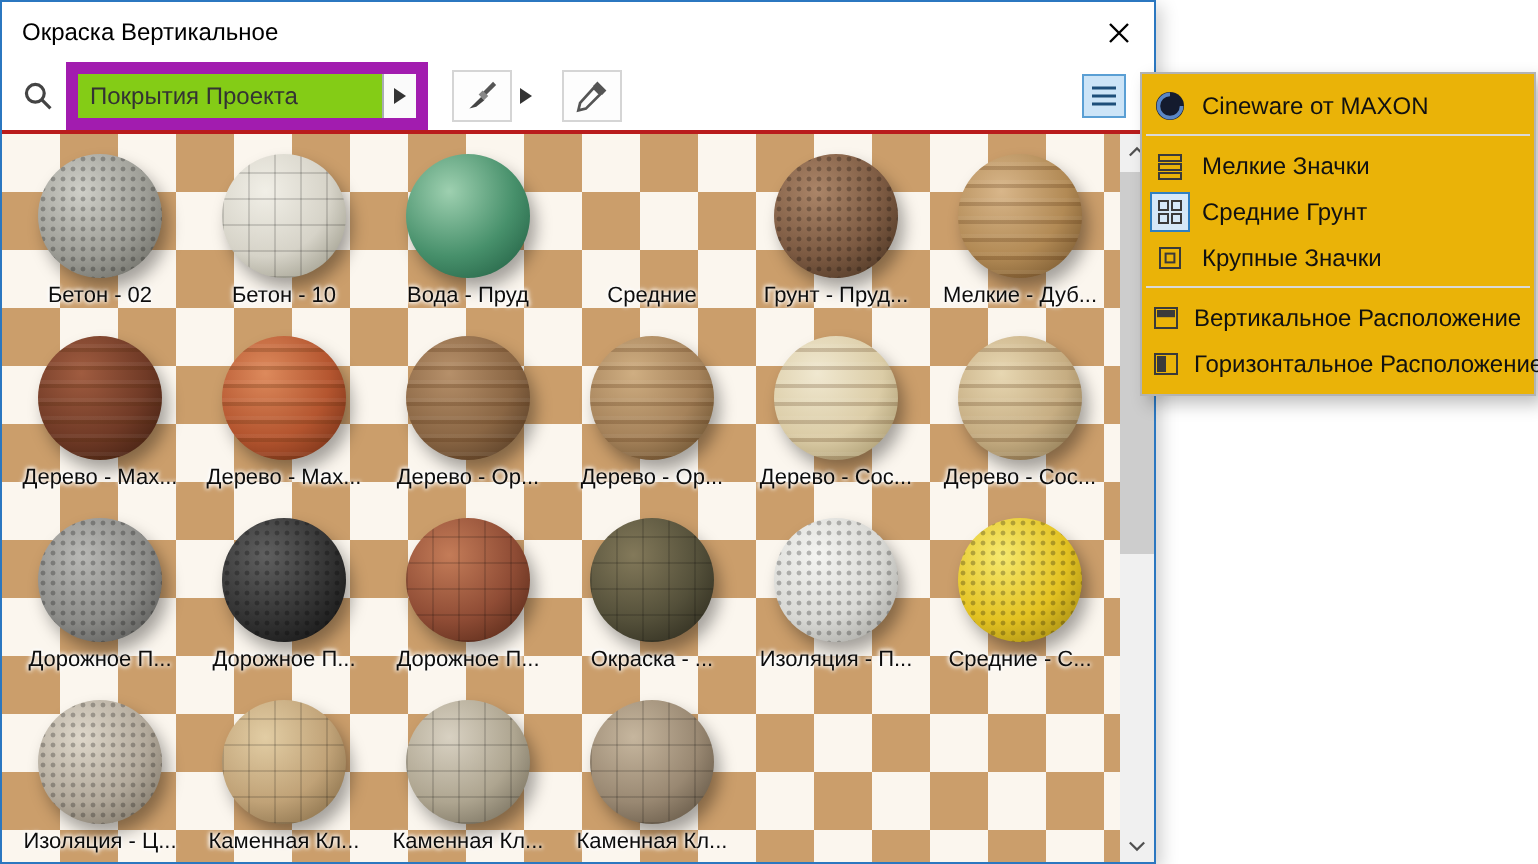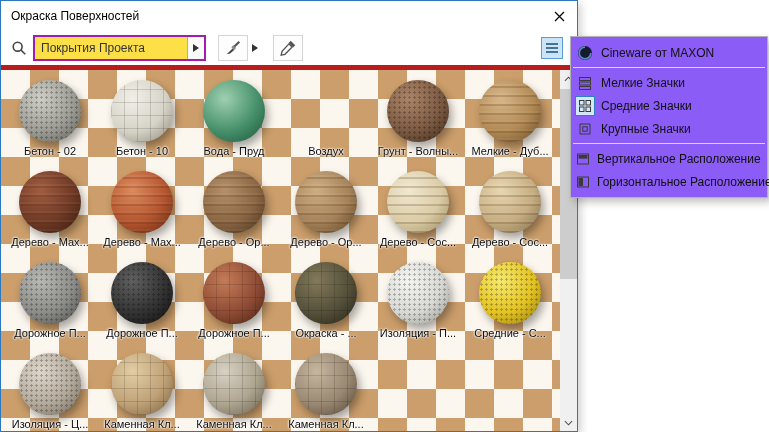--- a/index.html
+++ b/index.html
@@ -14,72 +14,72 @@
     position:absolute;left:0;top:0;width:578px;height:432px;
     background:#fff;border:1px solid #2b77c0;box-sizing:border-box;
     display:flex;flex-direction:column;
     box-shadow:3px 3px 8px rgba(0,0,0,.18);
   }
   .titlebar{height:30px;flex:0 0 30px;display:flex;align-items:center;background:#fff;}
   .title-text{font-size:12px;color:#000;padding-left:10px;}
   .close-btn{margin-left:auto;width:36px;height:30px;display:flex;align-items:center;justify-content:center;cursor:default;}
   .toolbar{height:34px;flex:0 0 34px;display:flex;align-items:center;background:#fff;padding:0 8px;}
   .tb-icon{width:20px;height:20px;display:flex;align-items:center;justify-content:center;}
-  .combo{display:flex;height:22px;margin-left:4px;border:2px solid #a21caf;background:#fde047;}
+  .combo{display:flex;height:22px;margin-left:4px;border:6px solid #a21caf;background:#84cc16;}
   .combo input{
     border:0;outline:0;width:140px;font-size:12px;color:#333;padding:0 6px;
     font-family:"Liberation Sans",sans-serif;background:transparent;
   }
   .combo-arrow{width:16px;display:flex;align-items:center;justify-content:center;border-left:1px solid #a9adb3;background:#fafafa;}
   .tool-btn{width:28px;height:24px;display:flex;align-items:center;justify-content:center;border:1px solid #d5d5d5;background:#fdfdfd;margin-left:12px;}
   .mini-arrow{width:12px;height:24px;display:flex;align-items:center;justify-content:center;margin-left:1px;}
   .settings-btn{
     margin-left:auto;margin-right:6px;width:20px;height:20px;
     display:flex;align-items:center;justify-content:center;
     background:#cce4f7;border:1px solid #5a9fd4;
   }
   
-  .content{flex:1;display:flex;min-height:0;border-top:5px solid #b91c1c;}
+  .content{flex:1;display:flex;min-height:0;border-top:2px solid #b91c1c;}
   .grid-area{
     flex:1;min-width:0;overflow:hidden;
     display:grid;grid-template-columns:repeat(6,92px);grid-auto-rows:91px;
     padding:6px 0 0 3px;box-sizing:border-box;justify-content:start;align-content:start;
   }
   .cell{width:92px;height:91px;display:flex;flex-direction:column;align-items:center;padding-top:4px;box-sizing:border-box;}
   .sphere{width:62px;height:62px;border-radius:50%;filter:drop-shadow(3px 5px 4px rgba(0,0,0,.35));}
   .sphere.transparent{background:none;filter:none;}
   .cell-label{
     margin-top:3px;font-size:11px;color:#0d0d0d;white-space:nowrap;
     text-shadow:0 0 2px #fff,0 0 2px #fff,0 0 3px #fff;
   }
   
   .scrollbar{flex:0 0 17px;background:#f0f0f0;display:flex;flex-direction:column;align-items:center;}
   .scroll-arrow{width:17px;height:17px;display:flex;align-items:center;justify-content:center;}
   .scroll-track{flex:1;width:17px;position:relative;}
   .scroll-thumb{position:absolute;left:0;top:2px;width:17px;height:58%;background:#cdcdcd;}
   
   .context-menu{
     position:absolute;left:570px;top:36px;width:198px;z-index:50;
-    background:#8b5cf6;border:1px solid #b3b3b3;box-sizing:border-box;
+    background:#eab308;border:1px solid #b3b3b3;box-sizing:border-box;
     padding:4px 0;box-shadow:4px 4px 8px rgba(0,0,0,.25);
   }
   .menu-item{height:23px;display:flex;align-items:center;padding:0 8px 0 4px;font-size:12px;color:#111;}
   .menu-icon{width:20px;height:20px;display:flex;align-items:center;justify-content:center;margin-right:6px;box-sizing:border-box;}
   .menu-item.selected .menu-icon{background:#d5e8f8;border:1px solid #2f7fc1;}
   .menu-label{white-space:nowrap;}
   .menu-sep{height:1px;background:#d9d9d9;margin:3px 2px;}
   svg{display:block;}
 </style>
 </head>
 <body>
 
 <div class="dialog">
 
   <div class="titlebar">
-    <span class="title-text">Окраска Поверхностей</span>
+    <span class="title-text">Окраска Вертикальное</span>
     <div class="close-btn">
       <span>
         <svg width="11" height="11" viewBox="0 0 11 11">
             <path d="M1 1l9 9M10 1l-9 9" stroke="#000" stroke-width="1.2"></path>
           </svg>
       </span>
     </div>
   </div>
 
   <div class="toolbar">
@@ -141,25 +141,25 @@
         <div class="cell">
           <div class="sphere" style="background-image: repeating-linear-gradient(0deg, rgba(0, 0, 0, 0.14) 0px, rgba(0, 0, 0, 0.14) 1px, rgba(0, 0, 0, 0) 1px, rgba(0, 0, 0, 0) 13px), repeating-linear-gradient(90deg, rgba(0, 0, 0, 0.14) 0px, rgba(0, 0, 0, 0.14) 1px, rgba(0, 0, 0, 0) 1px, rgba(0, 0, 0, 0) 13px), radial-gradient(circle at 35% 30%, rgb(241, 239, 231), rgb(214, 211, 200) 55%, rgb(146, 144, 127) 96%); background-size: auto, auto, auto;"></div>
           <div class="cell-label">Бетон - 10</div>
         </div>
         <div class="cell">
           <div class="sphere" style="background-image: radial-gradient(circle at 35% 30%, rgb(158, 208, 176), rgb(71, 144, 107) 55%, rgb(30, 90, 63) 96%); background-size: auto;"></div>
           <div class="cell-label">Вода - Пруд</div>
         </div>
         <div class="cell">
           <div class="sphere transparent"></div>
-          <div class="cell-label">Воздух</div>
+          <div class="cell-label">Средние</div>
         </div>
         <div class="cell">
           <div class="sphere" style="background-image: radial-gradient(rgba(0, 0, 0, 0.25) 1px, rgba(0, 0, 0, 0) 1.4px), radial-gradient(circle at 35% 30%, rgb(171, 133, 104), rgb(124, 90, 66) 55%, rgb(69, 48, 31) 96%); background-size: 5px 5px, auto;"></div>
-          <div class="cell-label">Грунт - Волны...</div>
+          <div class="cell-label">Грунт - Пруд...</div>
         </div>
         <div class="cell">
           <div class="sphere" style="background-image: repeating-linear-gradient(0deg, rgba(70, 35, 5, 0.2) 0px, rgba(70, 35, 5, 0.2) 2px, rgba(255, 255, 255, 0.05) 2px, rgba(255, 255, 255, 0.05) 4px, rgba(0, 0, 0, 0) 4px, rgba(0, 0, 0, 0) 9px), radial-gradient(circle at 35% 30%, rgb(216, 182, 138), rgb(178, 138, 85) 55%, rgb(110, 79, 40) 96%); background-size: auto, auto;"></div>
           <div class="cell-label">Мелкие - Дуб...</div>
         </div>
         <div class="cell">
           <div class="sphere" style="background-image: repeating-linear-gradient(0deg, rgba(70, 35, 5, 0.2) 0px, rgba(70, 35, 5, 0.2) 2px, rgba(255, 255, 255, 0.05) 2px, rgba(255, 255, 255, 0.05) 4px, rgba(0, 0, 0, 0) 4px, rgba(0, 0, 0, 0) 9px), radial-gradient(circle at 35% 30%, rgb(160, 92, 64), rgb(112, 58, 38) 55%, rgb(58, 27, 14) 96%); background-size: auto, auto;"></div>
           <div class="cell-label">Дерево - Мах...</div>
         </div>
         <div class="cell">
@@ -269,21 +269,21 @@
     </div>
     <div class="menu-item selected">
       <span class="menu-icon">
         <svg width="16" height="16" viewBox="0 0 16 16" fill="none" stroke="#3a3a3a">
           <rect x="2.5" y="2.5" width="4.5" height="4.5"></rect>
           <rect x="9" y="2.5" width="4.5" height="4.5"></rect>
           <rect x="2.5" y="9" width="4.5" height="4.5"></rect>
           <rect x="9" y="9" width="4.5" height="4.5"></rect>
         </svg>
       </span>
-      <span class="menu-label">Средние Значки</span>
+      <span class="menu-label">Средние Грунт</span>
     </div>
     <div class="menu-item">
       <span class="menu-icon">
         <svg width="16" height="16" viewBox="0 0 16 16" fill="none" stroke="#3a3a3a">
           <rect x="3" y="3" width="10" height="10"></rect>
           <rect x="5.8" y="5.8" width="4.4" height="4.4"></rect>
         </svg>
       </span>
       <span class="menu-label">Крупные Значки</span>
     </div>

